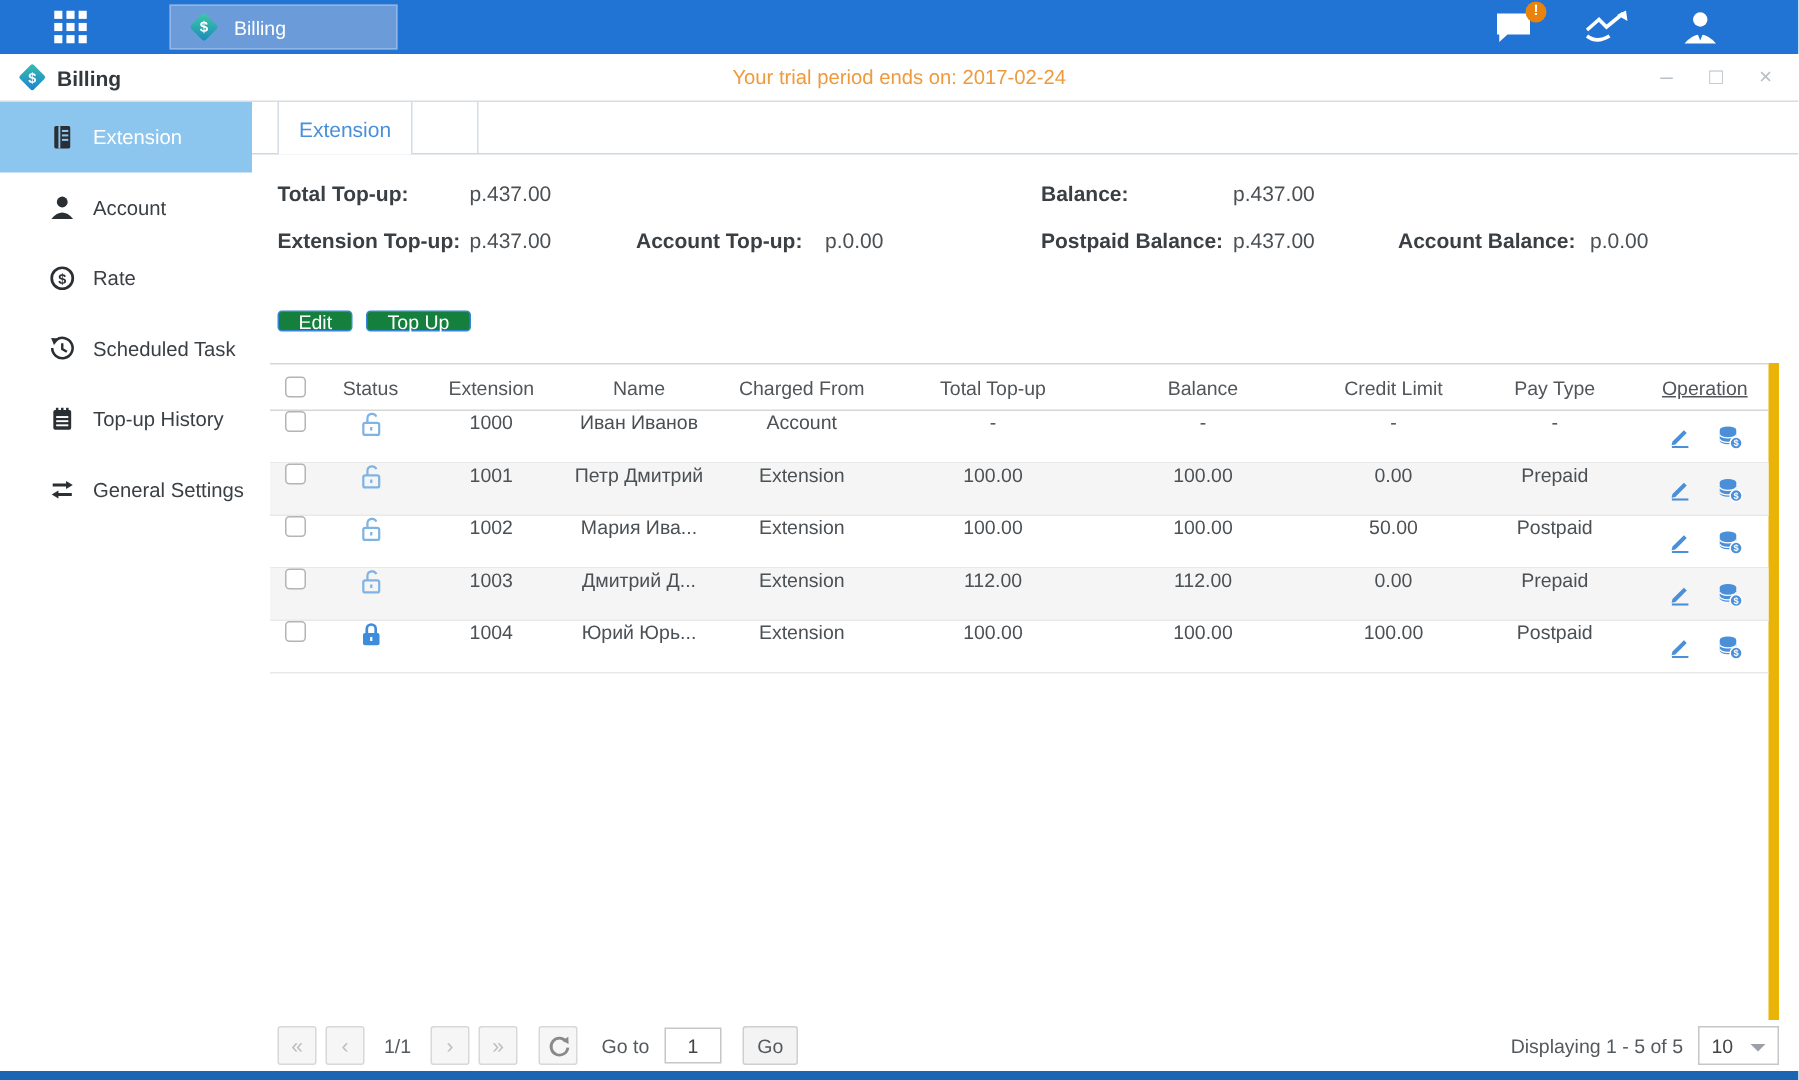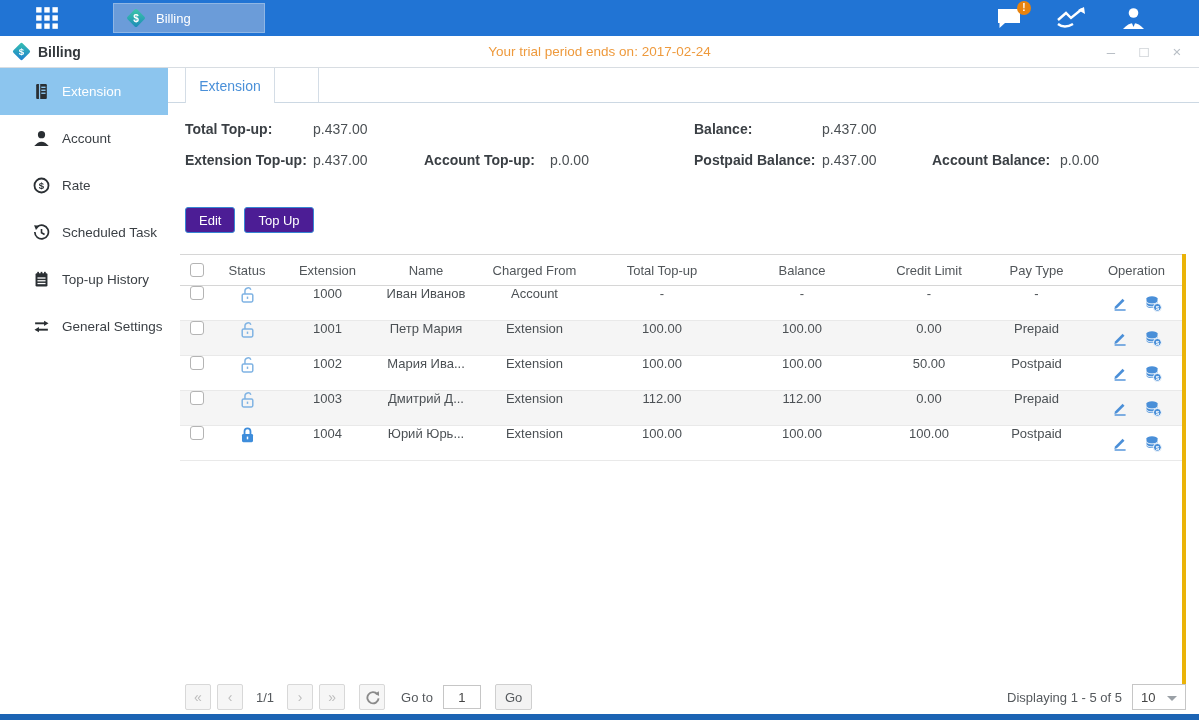--- a/index.html
+++ b/index.html
@@ -45,35 +45,35 @@
   .tab-empty { width:44px; height:34px; border-right:1px solid #d4dde6; }
 
   
   .summary { position:relative; height:76px; margin:12px 0 0 17px; font-size:14px; }
   .summary .lab { position:absolute; font-weight:bold; color:#3a3f44; }
   .summary .val { position:absolute; color:#4b5054; }
   .r1 { top:6px; } .r2 { top:37px; }
 
   
   .btn-row { margin:16px 0 0 17px; display:flex; gap:9px; }
-  .btn { height:14px; padding:12px 13px; background:#4c1d95; border:1px solid #3786d3; border-radius:3px;
+  .btn { height:14px; padding:0 13px; background:#15803d; border:1px solid #3786d3; border-radius:3px;
     color:#fff; font-size:13px; display:flex; align-items:center; cursor:pointer; }
 
   
-  .grid-panel { margin:21px 10px 0 12px; width:1006px; height:438px; border-right:4px solid #eab308; }
+  .grid-panel { margin:21px 10px 0 12px; width:1006px; height:438px; border-right:7px solid #eab308; }
   .thead { height:32px; border-top:1px solid #d6d6d6; border-bottom:1px solid #d6d6d6;
     display:flex; align-items:center; color:#51565a; font-size:13px; }
   .trow { height:35px; border-bottom:1px solid #e9e9e9; display:flex; 
     color:#4b5054; font-size:13px; }
   #grid-rows .trow:nth-child(even) { background:#f5f5f5; }
   .cell { text-align:center; flex:none; }
   .c-cb{width:34px; display:flex; justify-content:center;} .c-status{width:66px;} .c-ext{width:95px;}
   .c-name{width:102px;} .c-from{width:115px;} .c-topup{width:140px;} .c-bal{width:140px;}
   .c-credit{width:114px;} .c-pay{width:101px;}
-  .c-op{width:99px; display:flex; justify-content:center; gap:16px; align-items:center;}
+  .c-op{width:99px; display:flex; justify-content:center; gap:16px; align-items:center;text-decoration:underline;}
   .checkbox { width:14px; height:14px; background:#fff; border:1px solid #b4b4b4; border-radius:3px; cursor:pointer; }
   .op-ic { cursor:pointer; display:flex; align-items:center; }
 
   
   .pagebar { position:absolute; left:12px; right:13px; bottom:2px; height:30px;
     display:flex; align-items:center; }
   .pg-left { display:flex; align-items:center; gap:6px; margin-left:5px; }
   .pg-btn { width:26px; height:26px; background:#f6f6f6; border:1px solid #d8d8d8; border-radius:2px;
     color:#bdbdbd; font-size:14px; display:flex; align-items:center; justify-content:center; cursor:pointer; }
   .pg-text { font-size:13px; color:#55595d; margin:0 7px; }
@@ -338,21 +338,21 @@
       <span style="display:flex;">
         <svg width="17" height="18" viewBox="0 0 16 17">
           <rect x="3" y="7.5" width="10" height="7.6" rx="1.3" fill="none" stroke="#7fb3e3" stroke-width="1.4"></rect>
           <path d="M5.6 7.5 V4.6 a2.9 2.9 0 0 1 5.6 -1" fill="none" stroke="#7fb3e3" stroke-width="1.4"></path>
           <line x1="8" y1="10" x2="8" y2="12.2" stroke="#7fb3e3" stroke-width="1.4"></line>
                 </svg>
       </span>
 
     </div>
     <div class="cell c-ext">1001</div>
-    <div class="cell c-name">Петр Мария</div>
+    <div class="cell c-name">Петр Дмитрий</div>
     <div class="cell c-from">Extension</div>
     <div class="cell c-topup">100.00</div>
     <div class="cell c-bal">100.00</div>
     <div class="cell c-credit">0.00</div>
     <div class="cell c-pay">Prepaid</div>
     <div class="cell c-op">
       <span class="op-ic">
         <svg width="16" height="16" viewBox="0 0 16 16">
           <path d="M3 11.4 L10.6 3.8 l1.9 1.9 L4.9 13.3 l-2.5 .6 z" fill="#4a8fd8"></path>
           <line x1="2.6" y1="15" x2="13.6" y2="15" stroke="#4a8fd8" stroke-width="1.4"></line>

